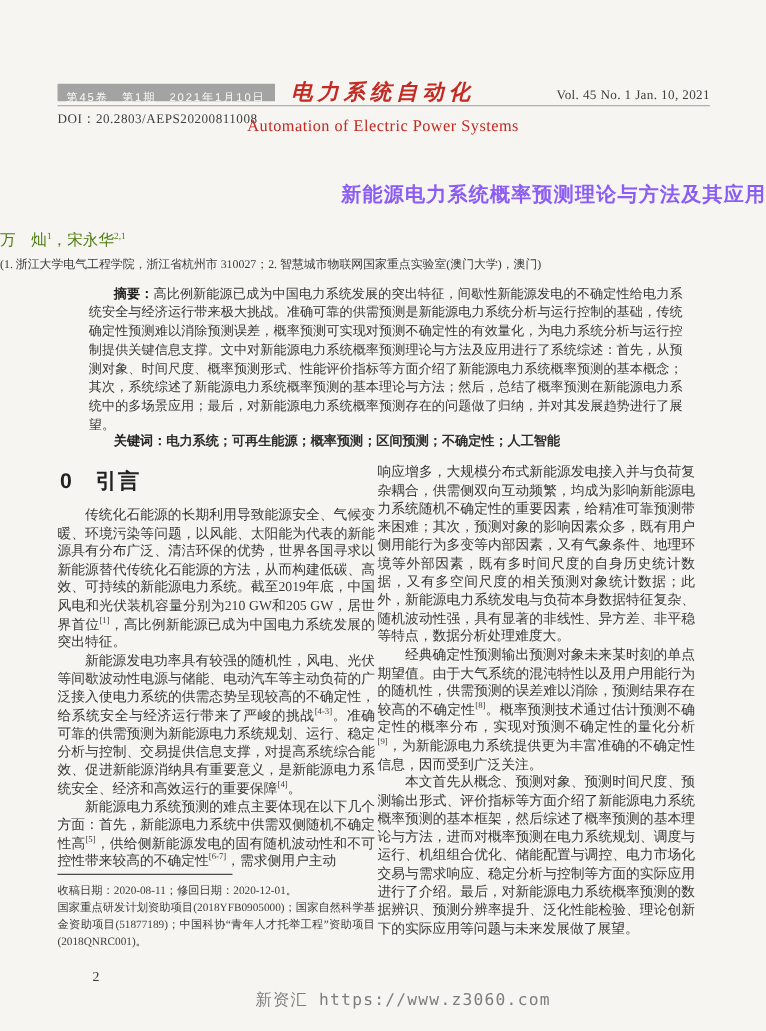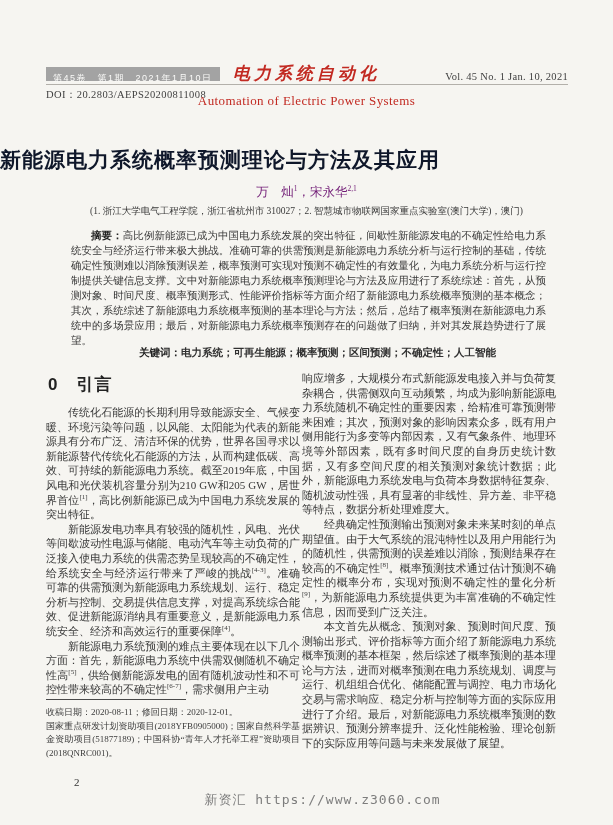--- a/index.html
+++ b/index.html
@@ -23,31 +23,31 @@
   .doi { position:absolute; left:46px; top:88px; font-size:10.5px; letter-spacing:0.4px; color:#3f3f3f; }
   .logo-block { position:absolute; left:0; width:100%; top:64px; text-align:center; }
   .logo-cn {
     color: var(--accent-red, #c22a22); font-weight:bold; font-style:italic;
     font-size:17px; letter-spacing:4px; line-height:19px;
   }
   .logo-en { color: var(--accent-red, #c22a22); font-size:13px; letter-spacing:0.4px; margin-top:10px; }
   .vol { position:absolute; right:45px; top:71px; font-size:10.5px; color:#3f3f3f; letter-spacing:0.3px; }
 
   
-  .title { position:absolute; left:0; top:146px; width:100%; text-align:left;
-           font-size:21px; font-weight:bold; letter-spacing:1px; color:#0f172a; }
-  .authors { position:absolute; left:0; top:184px; width:100%; text-align:center; font-size:12.5px; color:#701a75; }
+  .title { position:absolute; left:0; top:146px; width:100%; text-align:right;
+           font-size:16px; font-weight:bold; letter-spacing:1px; color:#8b5cf6; }
+  .authors { position:absolute; left:0; top:184px; width:100%; font-size:12.5px; color:#4d7c0f; }
   .authors sup { font-size:7.5px; }
-  .affil { position:absolute; left:0; top:205px; width:100%; text-align:center; font-size:9.5px; color:#3a3a3a; }
+  .affil { position:absolute; left:0; top:205px; width:100%; text-align:left; font-size:9.5px; color:#3a3a3a; }
 
   
   .abstract { position:absolute; left:71px; top:228px; width:475px;
               font-size:10.5px; line-height:15px; text-align:justify; }
   .keywords { position:absolute; left:71px; top:346px; width:475px; font-size:10.5px;
-              font-family:"Liberation Sans", sans-serif; font-weight:600; color:#2f2f2f;margin-left:48px; }
+              font-family:"Liberation Sans", sans-serif; font-weight:600; color:#2f2f2f; }
   .lbl { font-family:"Liberation Sans", sans-serif; font-weight:bold; color:#222;padding-left:20px; }
 
   
   .col { position:absolute; top:371px; width:254px; overflow:hidden; }
   .col-left  { left:46px;  height:326px; }
   .col-right { left:302px; height:400px; }
   .sec { font-family:"Liberation Sans", sans-serif; font-weight:bold;
          font-size:17px; color:#222; margin:2px 0 9px 2px; letter-spacing:1px; }
   .col p { font-size:11px; line-height:14.6px; text-align:justify; }
   .col p.indent { text-indent:2em; }

